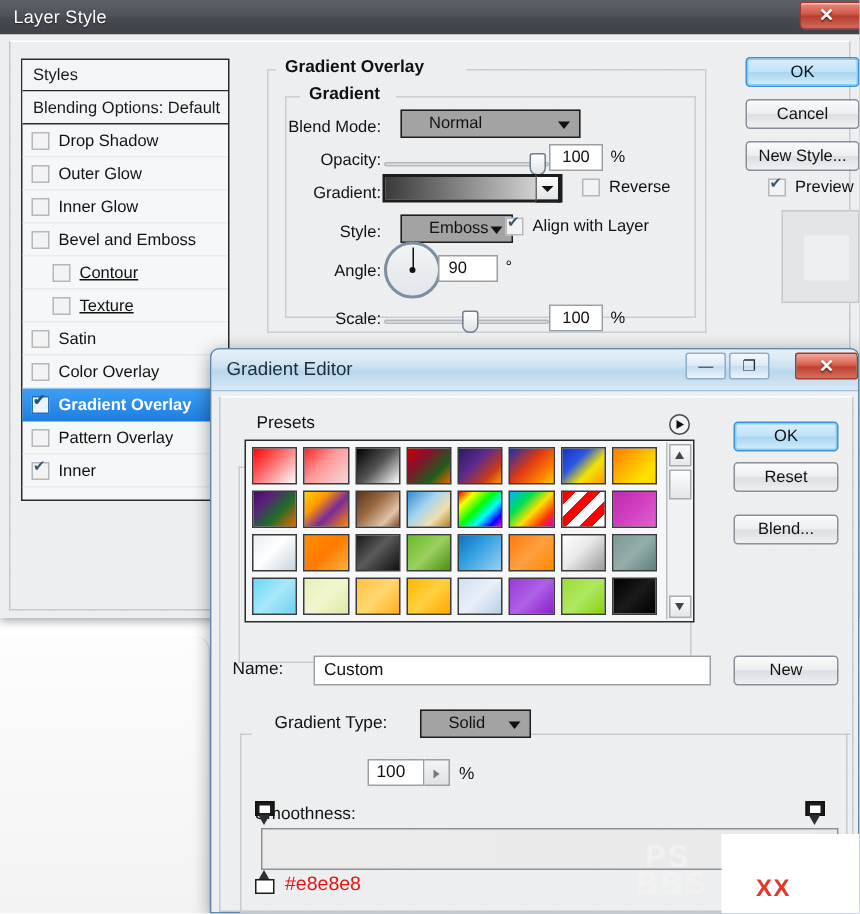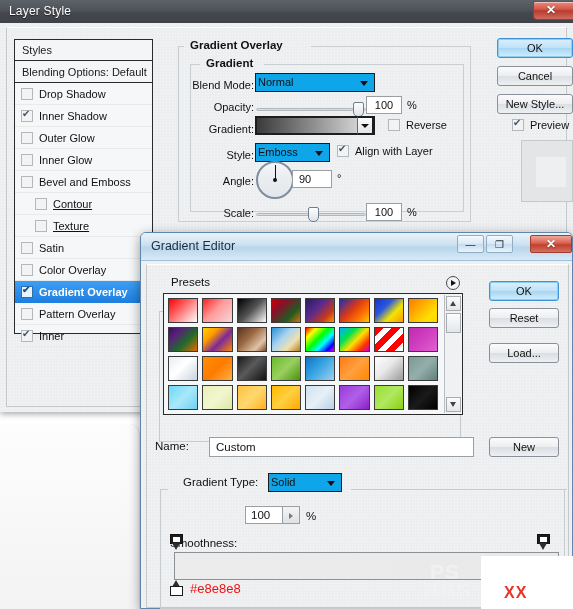--- a/index.html
+++ b/index.html
@@ -131,23 +131,23 @@
   }
   .grad-title {
     position: absolute; left: 202px; top: 57px;
     font-size: 11.5px; font-weight: bold; color: #111; padding: 0 4px;
   }
 
   .fld-label {
     position: absolute; font-size: 11px; color: #111; text-align: right;
   }
   .combo {
-    position: absolute; height: 19px; background: #0ea5e9;
+    position: absolute; height: 19px; background: #a3a3a3;
     border: 1px solid #1d1d1d; font-size: 11px; color: #111;
-    line-height: 17px; padding-left: 2px;
+    line-height: 17px; padding-left: 18px; margin-left: 12px;
   }
   .combo .arrow {
     position: absolute; right: 6px; top: 7px;
     width: 0; height: 0; border-left: 4px solid transparent;
     border-right: 4px solid transparent; border-top: 5px solid #111;
   }
   .numbox {
     position: absolute; height: 18px; background: #ffffff;
     border: 1px solid #9a9fa4; font-size: 11px; color: #111;
     line-height: 16px; text-align: center;
@@ -442,24 +442,20 @@
       <div class="ls-inner-frame"></div>
     </div>
 
     <div class="styles-panel">
       <div class="styles-head">Styles</div>
       <div class="styles-sub">Blending Options: Default</div>
 
       <div class="style-row">
         <span class="cb"></span>
         <span>Drop Shadow</span>
-      </div>
-      <div class="style-row">
-        <span class="cb checked"></span>
-        <span>Inner Shadow</span>
       </div>
       <div class="style-row">
         <span class="cb"></span>
         <span>Outer Glow</span>
       </div>
       <div class="style-row">
         <span class="cb"></span>
         <span>Inner Glow</span>
       </div>
       <div class="style-row">
@@ -625,21 +621,21 @@
         </div>
       <div class="sb-thumb"></div>
       <div class="sb-arrow down">
           <span class="tri"></span>
         </div>
     </div>
   </div>
 
   <div class="ge-btn primary" style="left:489px; top:281px;">OK</div>
   <div class="ge-btn" style="left:489px; top:308px;">Reset</div>
-  <div class="ge-btn" style="left:489px; top:343px;">Load...</div>
+  <div class="ge-btn" style="left:489px; top:343px;">Blend...</div>
   <div class="ge-btn" style="left:489px; top:437px;">New</div>
 
   <div class="name-label">Name:</div>
   <div class="name-input">Custom</div>
 
   <div class="gtype-group"></div>
   <div class="gtype-label">Gradient Type:</div>
   <div class="combo gtype-combo">
     <span>Solid</span>
     <span class="arrow"></span>

